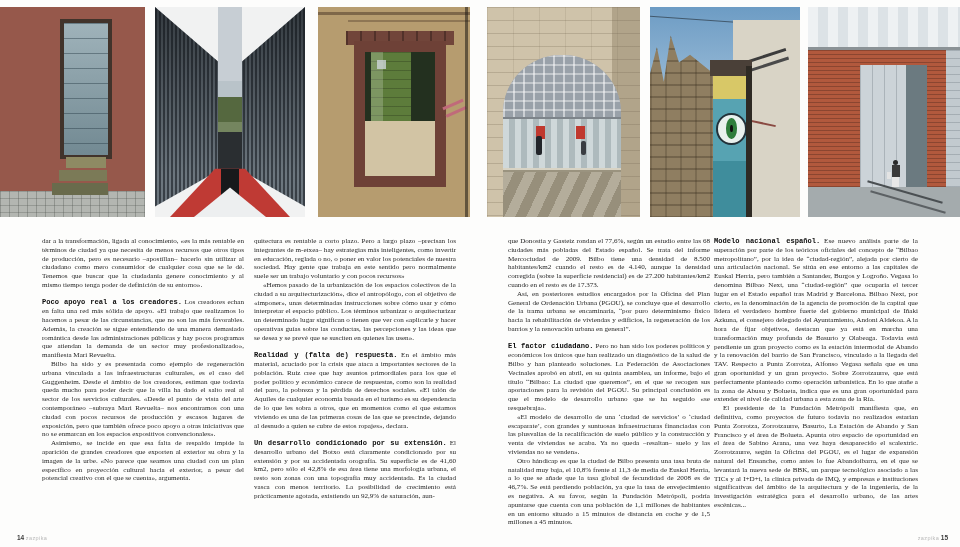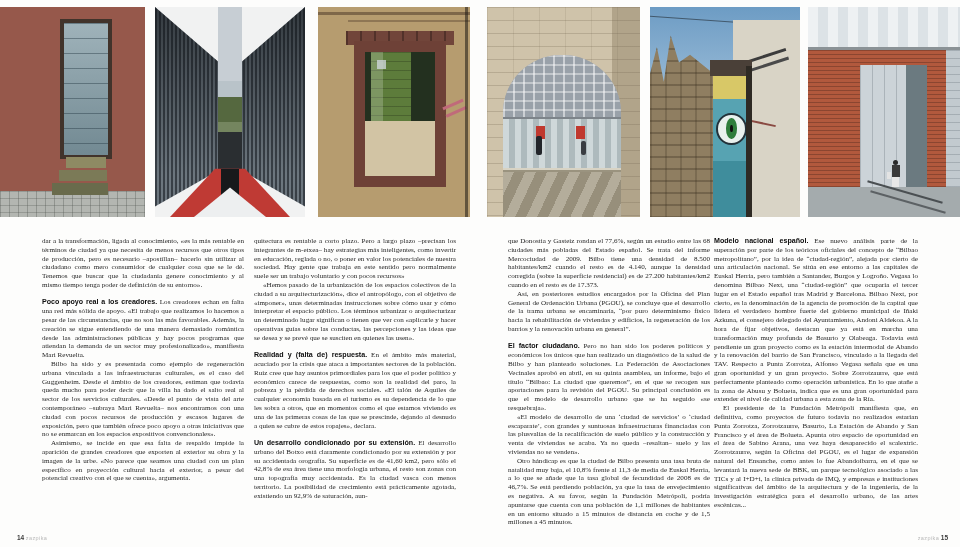--- a/index.html
+++ b/index.html
@@ -107,21 +107,21 @@
   .p6-torso{left:55%;bottom:40px;width:8px;height:12px;background:#3a3a3a;}
   .p6-legs{left:55.5%;bottom:30px;width:7px;height:10px;background:#e8e8e8;}
   .p6-bag{left:52%;bottom:38px;width:4px;height:7px;background:#e3e3e3;}
   
   .col{position:absolute;top:237px;width:202px;font-size:7.1px;line-height:8.8px;
        text-align:justify;color:#262626;hyphens:auto;-webkit-hyphens:auto;}
   #col1{left:42px;} #col2{left:254px;} #col3{left:500px;margin-left:8px;} #col4{left:714px;width:204px;}
   .col p{margin:0;}
   .col p.ind{text-indent:9px;}
   .col p.sec{margin-top:8.6px;}
-  .lead{font-weight:bold;color:#0d0d0d;font-family:Liberation Sans, sans-serif;}
+  .lead{font-weight:bold;color:#0d0d0d;font-family:Liberation Mono, monospace;}
   
   .footer{position:absolute;top:534px;font-size:6.5px;color:#444;}
   .footer-left{left:17px;}
   .footer-right{right:12px;text-align:right;}
   .pagenum{font-weight:bold;font-family:"Liberation Sans",sans-serif;color:#3c3c3c;}
   .brand{color:#b9b9b9;font-size:5.5px;letter-spacing:.4px;font-family:"Liberation Sans",sans-serif;}
 </style>
 </head>
 <body>
 

